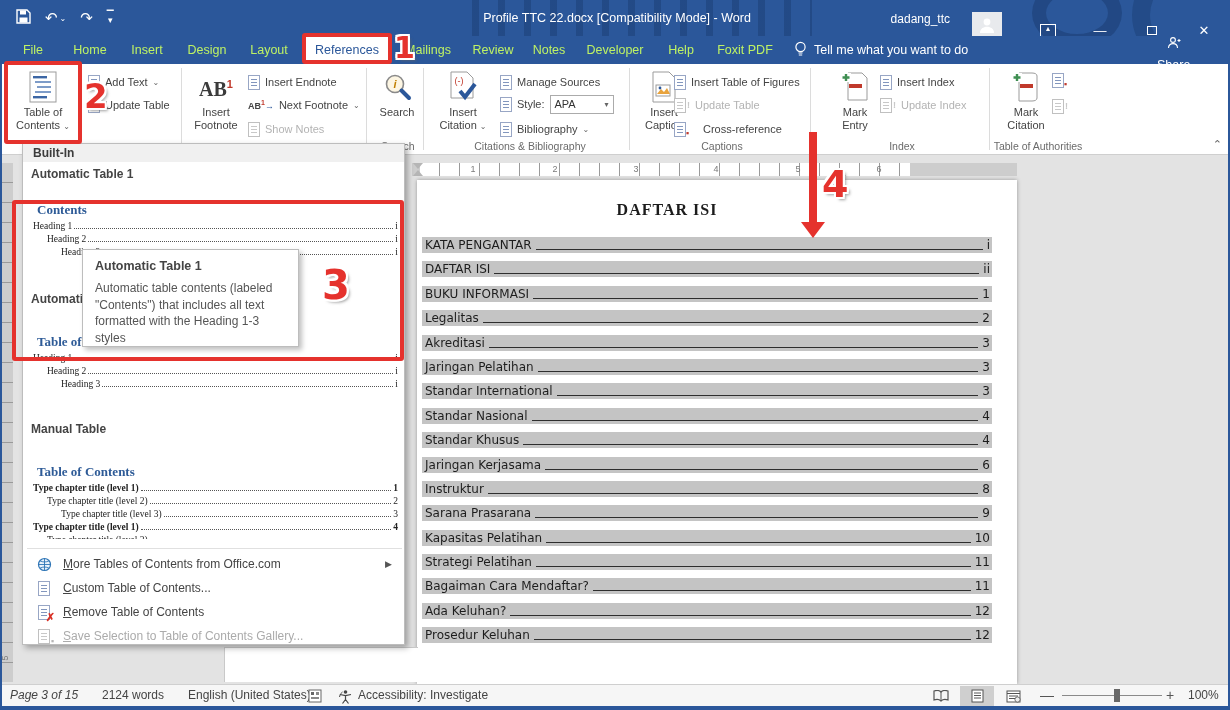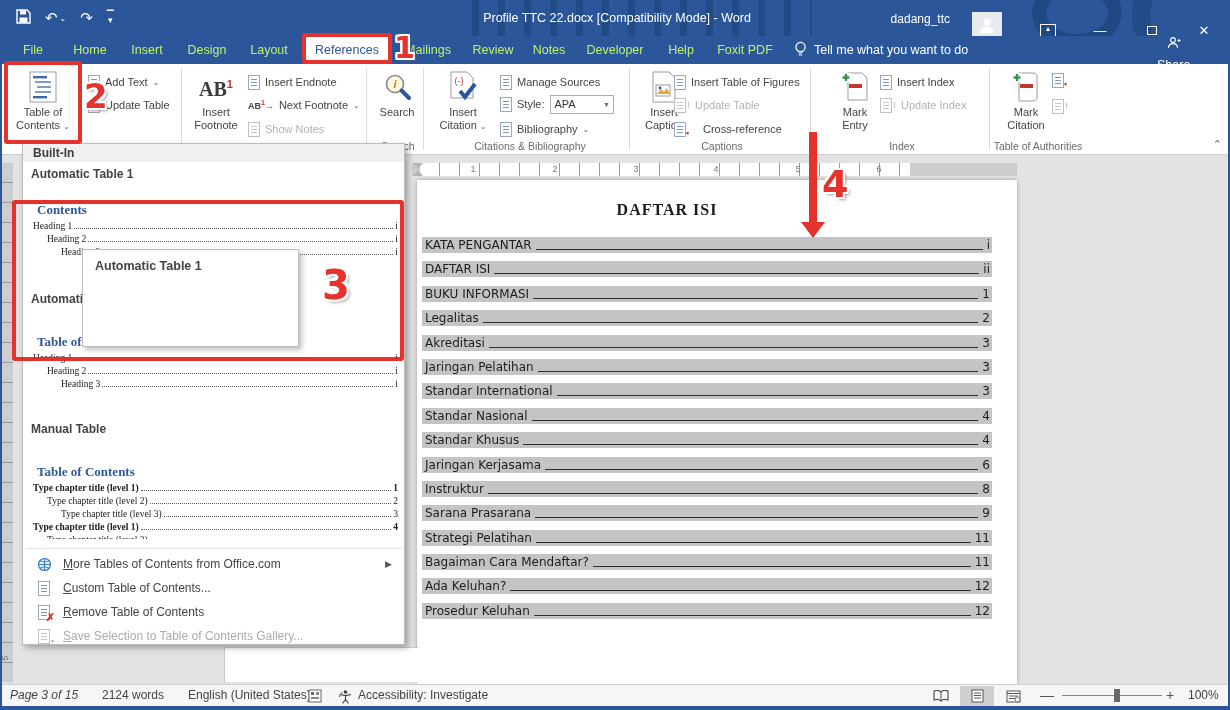--- a/index.html
+++ b/index.html
@@ -450,20 +450,25 @@
           <span class="lab">Instruktur</span>
           <span class="lead"></span>
           <span class="pg">8</span>
         </div>
       <div class="tocrow">
           <span class="lab">Sarana Prasarana</span>
           <span class="lead"></span>
           <span class="pg">9</span>
         </div>
       <div class="tocrow">
+          <span class="lab">Kapasitas Pelatihan</span>
+          <span class="lead"></span>
+          <span class="pg">10</span>
+        </div>
+      <div class="tocrow">
           <span class="lab">Strategi Pelatihan</span>
           <span class="lead"></span>
           <span class="pg">11</span>
         </div>
       <div class="tocrow">
           <span class="lab">Bagaiman Cara Mendaftar?</span>
           <span class="lead"></span>
           <span class="pg">11</span>
         </div>
       <div class="tocrow">
@@ -583,20 +588,21 @@
           <span class="mini-doc gray">
             <span class="badge" style="right:-5px;bottom:-3px;color:#b5b5b5;font-size:9px;">▪</span>
           </span>
         </span>
       <span class="lbl">Save Selection to Table of Contents Gallery...</span>
     </div>
   </div>
 
   <div class="tooltip">
     <div class="tt-title">Automatic Table 1</div>
+    <div class="tt-body">Automatic table contents (labeled "Contents") that includes all text formatted with the Heading 1-3 styles</div>
   </div>
 
   <div class="rbox" style="left:300px;top:33px;width:90px;height:31px;"></div>
   <span class="rdigit" style="left:392px;top:30px;font-size:30px;">1</span>
 
   <div class="rbox" style="left:2px;top:61px;width:78px;height:83px;"></div>
   <span class="rdigit" style="left:82px;top:76px;font-size:34px;">2</span>
 
   <div class="rbox" style="left:10px;top:200px;width:392px;height:161px;"></div>
   <span class="rdigit" style="left:320px;top:262px;font-size:40px;">3</span>

